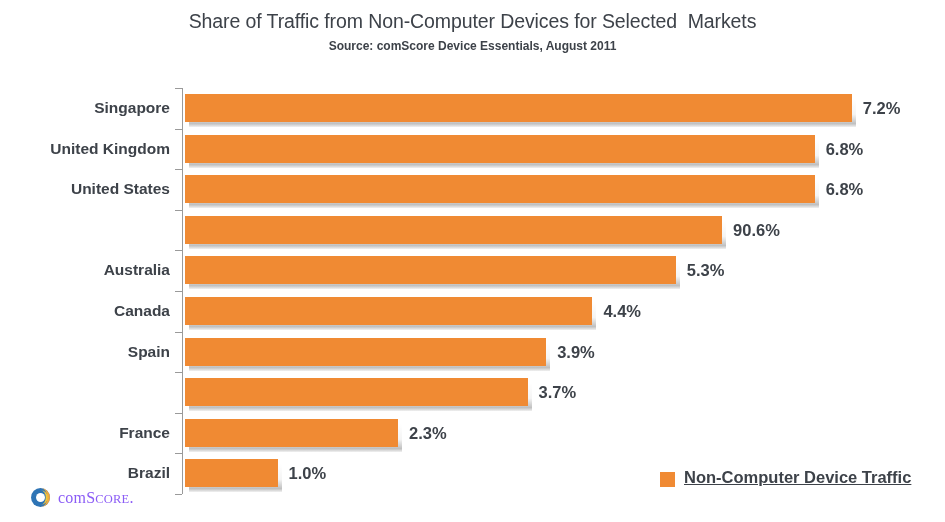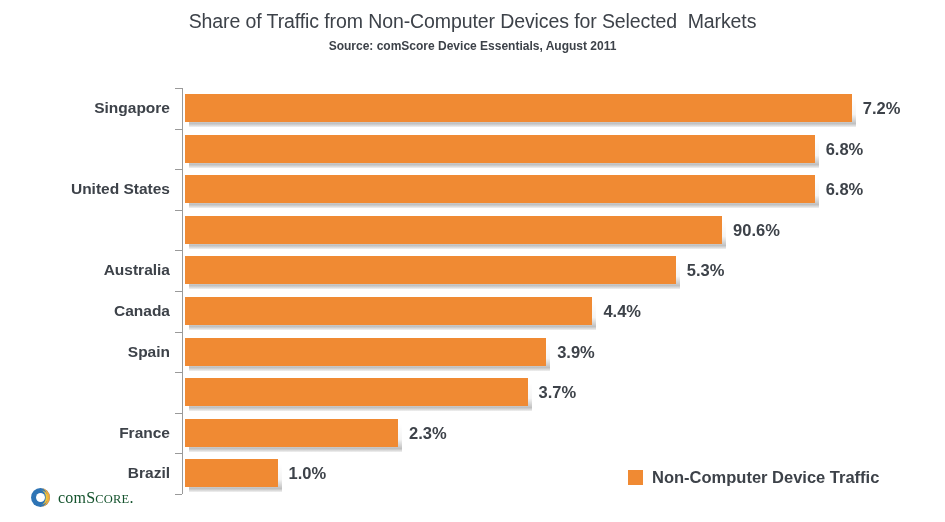--- a/index.html
+++ b/index.html
@@ -121,24 +121,25 @@
     line-height: 40.6px;
     font-size: 16.5px;
     font-weight: bold;
     color: #3d4249;
     white-space: nowrap;
   }
 
   
   #legend {
     position: absolute;
-    left: 628px;
+    left: 660px;
     top: 468px;
     display: flex;
-    align-items: center;
+    align-items: flex-end;
+    text-decoration: underline;
   }
   #legend-swatch {
     width: 15px;
     height: 15px;
     background: #f08a33;
     margin-right: 9px;
   }
   #legend-text {
     font-size: 16.5px;
     font-weight: bold;
@@ -155,21 +156,21 @@
     align-items: center;
   }
   #logo-mark {
     width: 21px;
     height: 21px;
     margin-right: 7px;
     flex: none;
   }
   #logo-text {
     font-size: 16px;
-    color: #14532d;
+    color: #8b5cf6;
     letter-spacing: 0.2px;
     white-space: nowrap;
     font-family: "Liberation Serif", serif;
   }
   #logo-text .sc {
     font-size: 12.5px;
   }
 </style>
 </head>
 <body>
@@ -197,20 +198,21 @@
   <div id="rows">
       <div class="bar-row" style="top: 88px;">
         <div class="cat-label">Singapore</div>
         <div class="bar-wrap" style="width: 666.72px;">
           <div class="bar-shadow"></div>
           <div class="bar" style="background: rgb(240, 138, 51);"></div>
         </div>
         <div class="val-label" style="left: 862.72px;">7.2%</div>
       </div>
       <div class="bar-row" style="top: 128.6px;">
+        <div class="cat-label">United Kingdom</div>
         <div class="bar-wrap" style="width: 629.68px;">
           <div class="bar-shadow"></div>
           <div class="bar" style="background: rgb(240, 138, 51);"></div>
         </div>
         <div class="val-label" style="left: 825.68px;">6.8%</div>
       </div>
       <div class="bar-row" style="top: 169.2px;">
         <div class="cat-label">United States</div>
         <div class="bar-wrap" style="width: 629.68px;">
           <div class="bar-shadow"></div>

